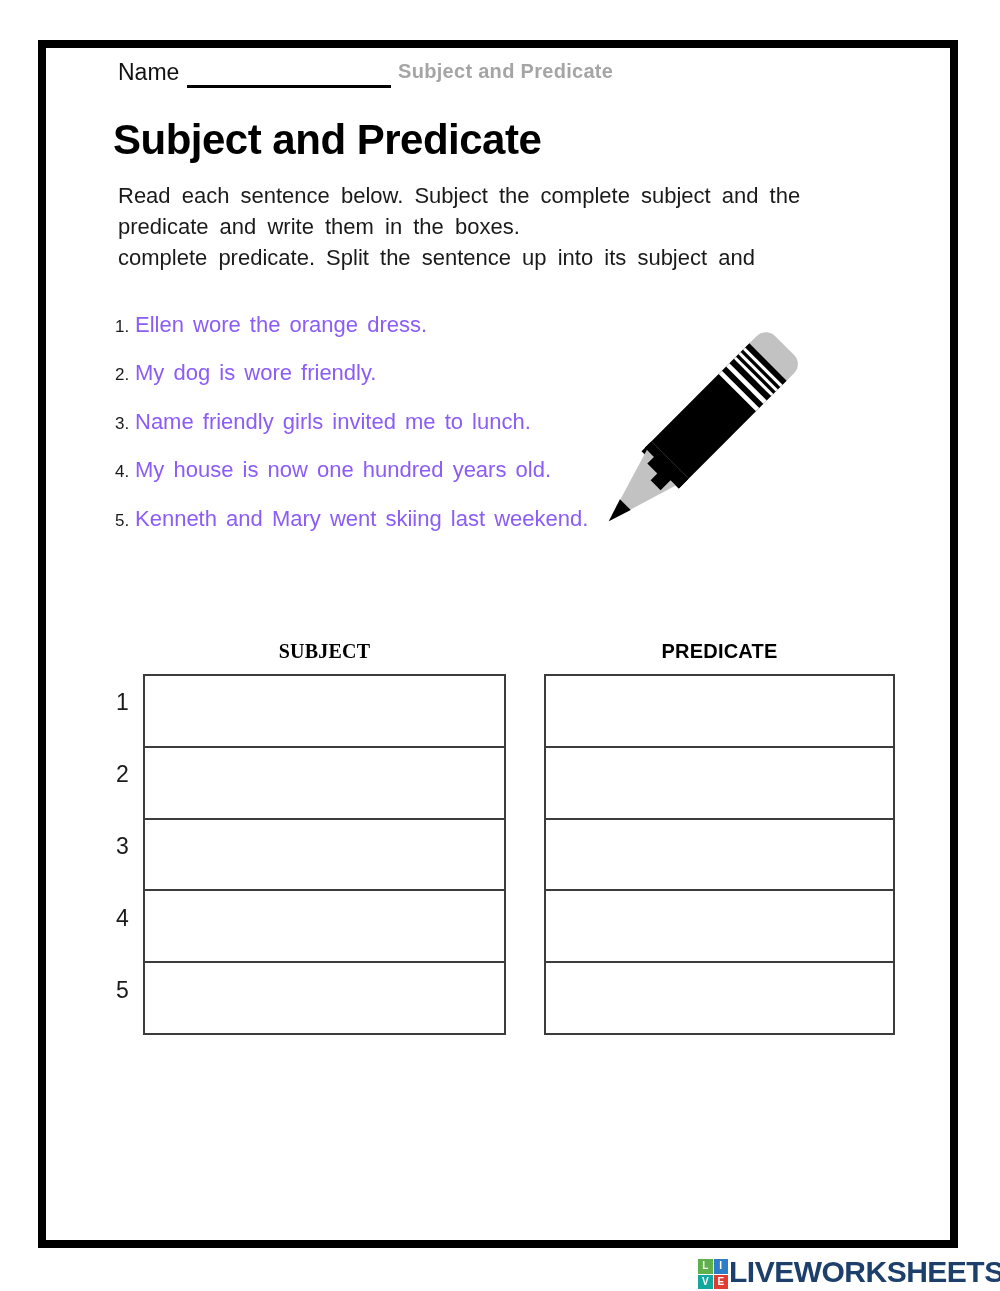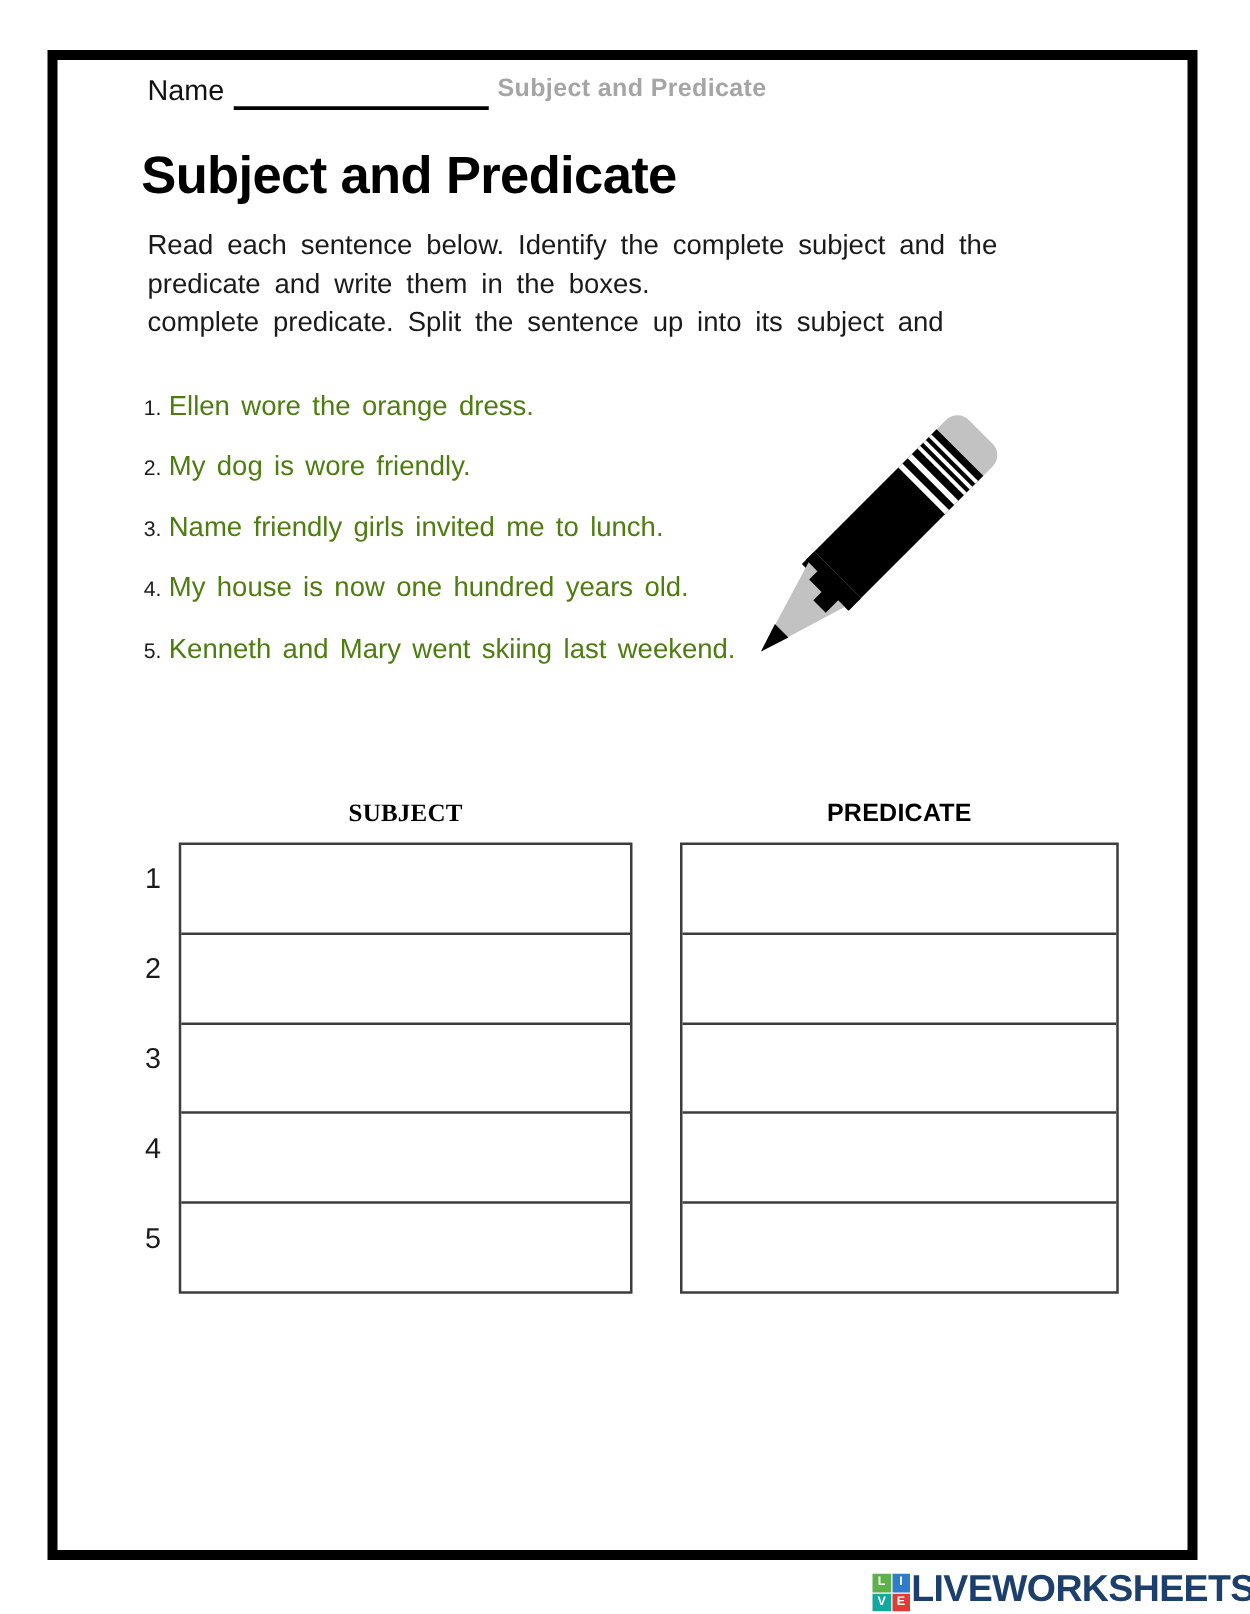--- a/index.html
+++ b/index.html
@@ -64,21 +64,21 @@
   }
   .sentence .num {
     font-size: 17px;
     width: 20px;
     flex: 0 0 auto;
     color: #1a1a1a;
   }
   .sentence .text {
     font-size: 22px;
     word-spacing: 3px;
-    color: #4d7c0f;
+    color: #8b5cf6;
   }
   .s1 { top: 312px; }
   .s2 { top: 360px; }
   .s3 { top: 409px; }
   .s4 { top: 457px; }
   .s5 { top: 506px; }
 
   .pencil-wrap {
     position: absolute;
     left: 658px; top: 306px;
@@ -160,21 +160,21 @@
 
   <div class="frame"></div>
 
   <div class="name-label">Name</div>
   <div class="name-line"></div>
   <div class="corner-title">Subject and Predicate</div>
 
   <div class="main-title">Subject and Predicate</div>
 
   <div class="instructions">
-    <div>Read each sentence below. Identify the complete subject and the</div>
+    <div>Read each sentence below. Subject the complete subject and the</div>
     <div>predicate and write them in the boxes.</div>
     <div>complete predicate. Split the sentence up into its subject and</div>
   </div>
 
   <div class="sentence s1">
     <span class="num">1.</span>
     <span class="text">Ellen wore the orange dress.</span>
   </div>
   <div class="sentence s2">
     <span class="num">2.</span>

